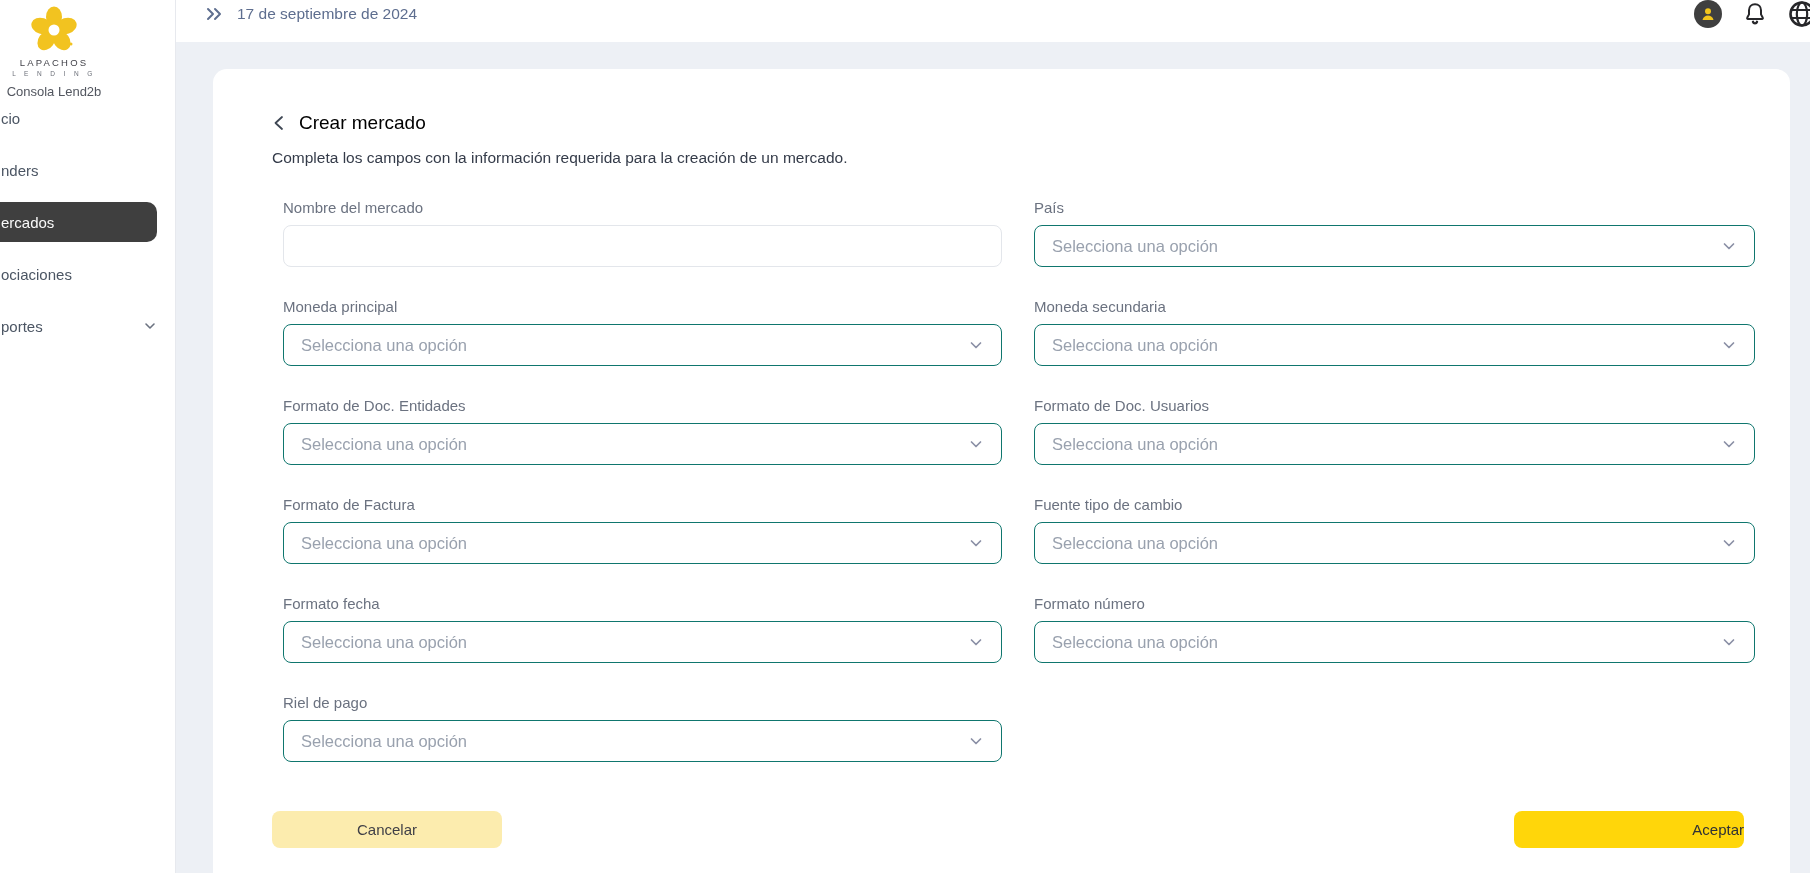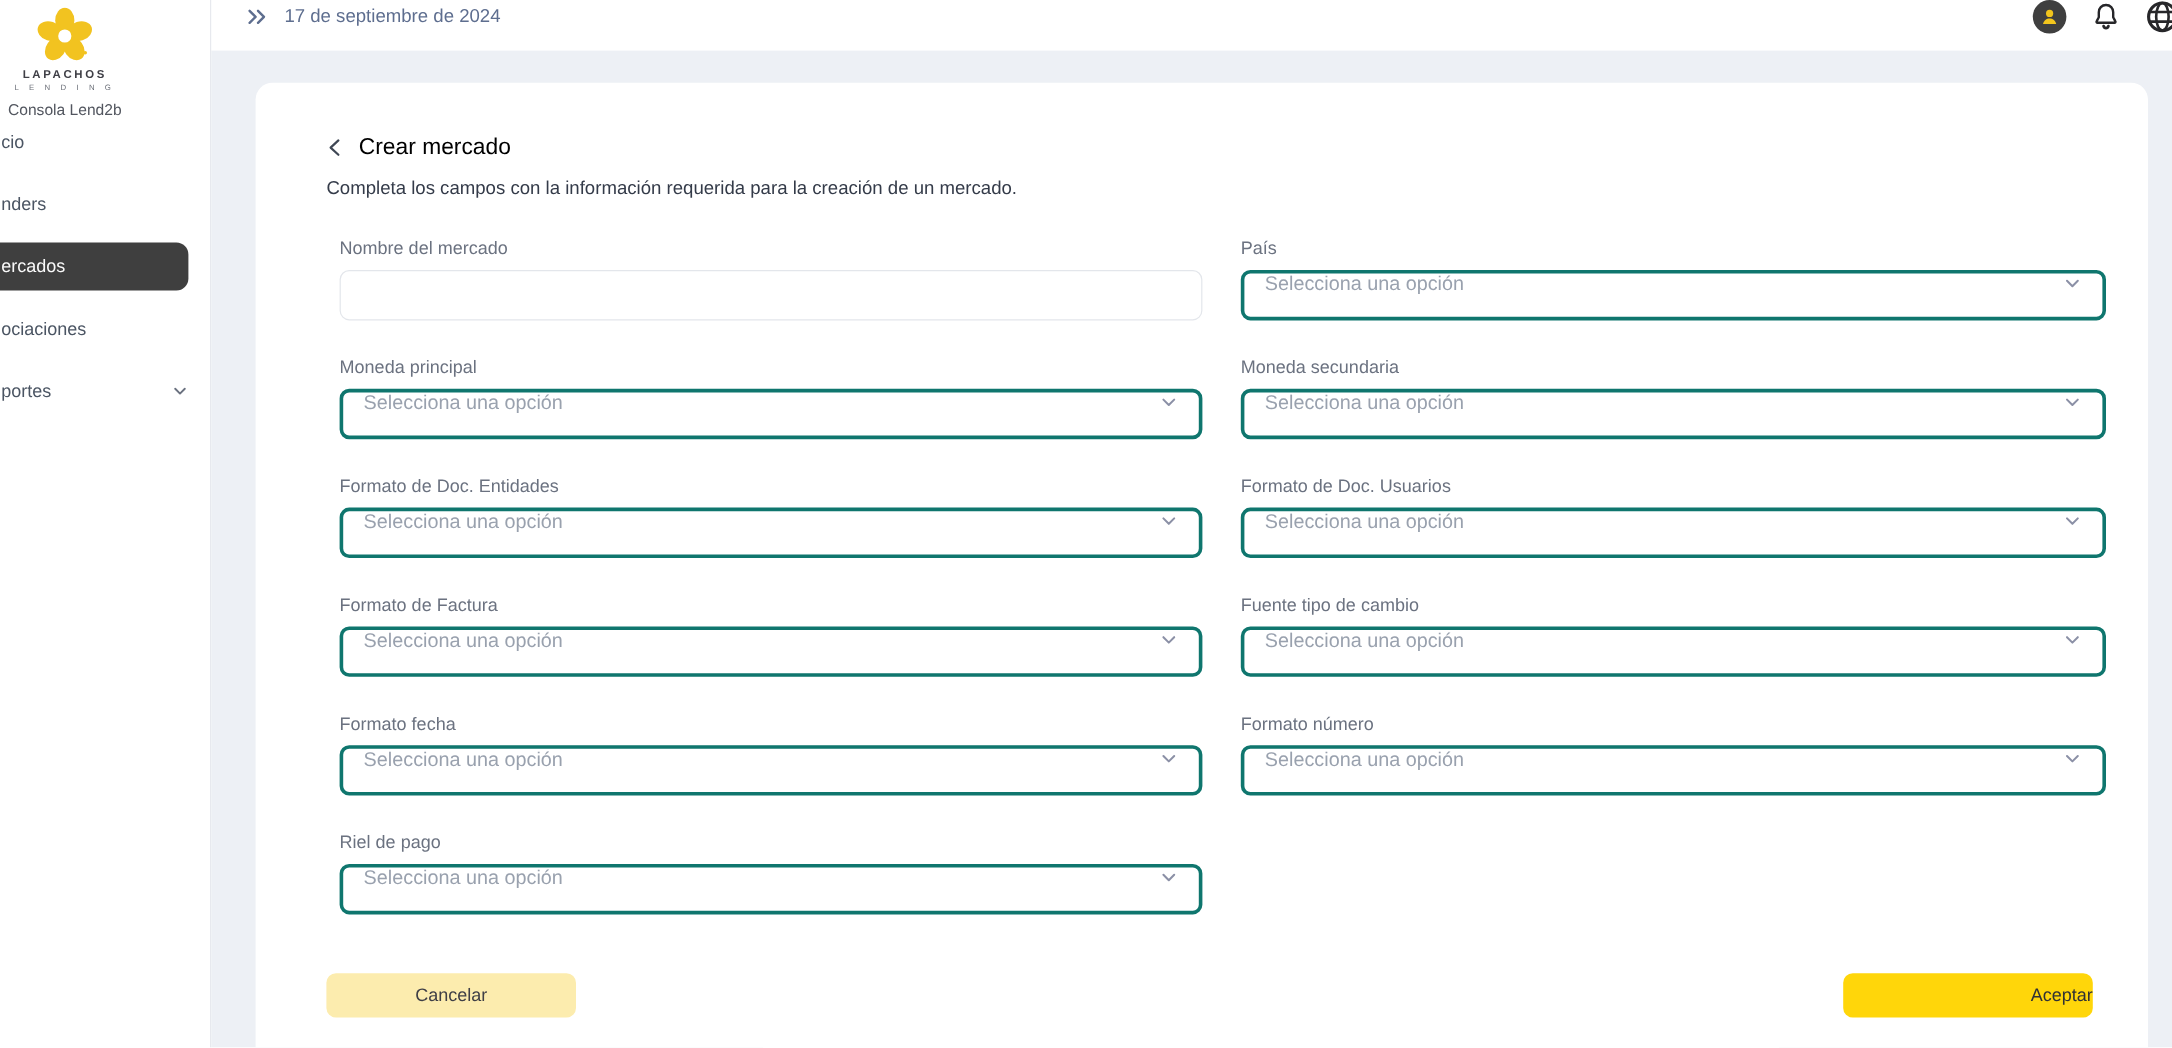--- a/index.html
+++ b/index.html
@@ -9,21 +9,21 @@
     background:#ffffff; position:relative; color:#1f2430;
   }
 
   
   .sidebar {
     position:absolute; left:0; top:0; bottom:0; width:176px;
     background:#ffffff; border-right:1px solid #e7e9ee; z-index:3;
   }
   .logo-block { position:absolute; left:0; top:6px; width:108px; text-align:center; }
   .flower { display:block; margin:0 auto; }
-  .brand-line1 { font-size:9.5px; font-weight:bold; letter-spacing:2.2px; color:#3f3f46; margin-top:3px; }
+  .brand-line1 { font-size:9.5px; font-weight:normal; letter-spacing:2.2px; color:#3f3f46; margin-top:3px; }
   .brand-line2 { font-size:6.5px; letter-spacing:3.4px; color:#6b6f78; margin-top:2px; }
   .console-name { font-size:13px; color:#52565f; margin-top:7px; white-space:nowrap; }
   .nav { position:absolute; top:98px; left:0; right:0; }
   .nav-item {
     height:40px; margin-bottom:12px; display:flex; align-items:center;
     font-size:15px; color:#4b5563; cursor:pointer; white-space:nowrap;
   }
   .nav-item .nav-label { padding-left:1px; }
   .nav-item.active {
     background:#3f3f3f; color:#fafafa; border-radius:0 10px 10px 0;
@@ -67,30 +67,30 @@
     display:grid; grid-template-columns:719px 721px;
     column-gap:32px; row-gap:31px;margin-left:11px;
   }
   .field-label { font-size:15px; color:#6b7280; margin-bottom:9px; }
   .text-input {
     width:100%; height:42px; border:1px solid #e3e6eb; border-radius:8px;
     background:#ffffff; outline:none; font-size:16px; padding:0 16px;
     font-family:"Liberation Sans", sans-serif; color:#1f2430;
   }
   .select {
-    width:100%; height:42px; border:3px solid #0f766e; border-radius:8px;
-    background:#ffffff; display:flex; align-items:flex-start;
+    width:100%; height:42px; border:1px solid #0f766e; border-radius:8px;
+    background:#ffffff; display:flex; align-items:center;
     padding:0 17px; cursor:pointer;
   }
   .select .ph { font-size:16.5px; color:#99a1ae; }
   .select .sel-caret { margin-left:auto; display:flex; }
 
   .actions { margin-top:49px; display:flex; justify-content:space-between; width:1472px; }
   .btn {
-    width:208px; height:37px; border:none; border-radius:8px;
+    width:230px; height:37px; border:none; border-radius:8px;
     font-family:"Liberation Sans", sans-serif; font-size:15px; cursor:pointer;
   }
   .btn-cancel { background:#fcecae; color:#3f3f46; }
   .btn-accept { background:#ffd60a; color:#2f3136;text-align:right; }
 </style>
 </head>
 <body>
 
 <aside class="sidebar">
   <div class="logo-block">

